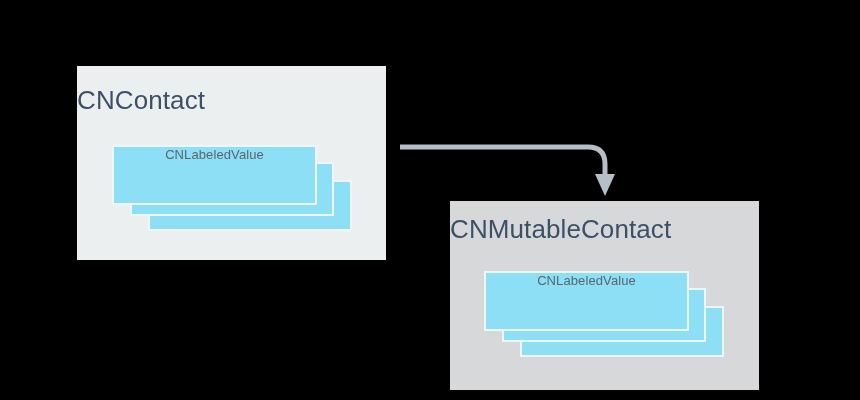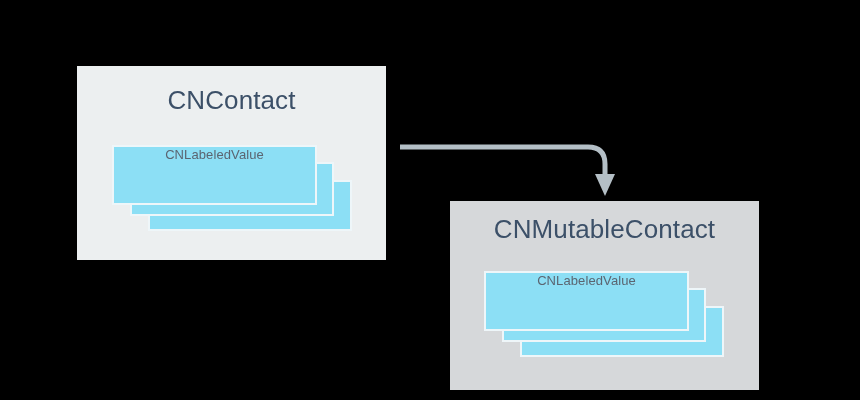--- a/index.html
+++ b/index.html
@@ -38,21 +38,21 @@
     top: 201px;
     width: 309px;
     height: 189px;
     background: #D6D8DA;
   }
 
   .panel-title {
     position: absolute;
     left: 0;
     right: 0;
-    text-align: center;
+    text-align: left;
     color: #3C5068;
     font-size: 26px;
     font-weight: 400;
     letter-spacing: 0.1px;
     white-space: nowrap;
   }
   .panel-source .panel-title { top: 19px; }
   .panel-target .panel-title { top: 13px; }
 
   

